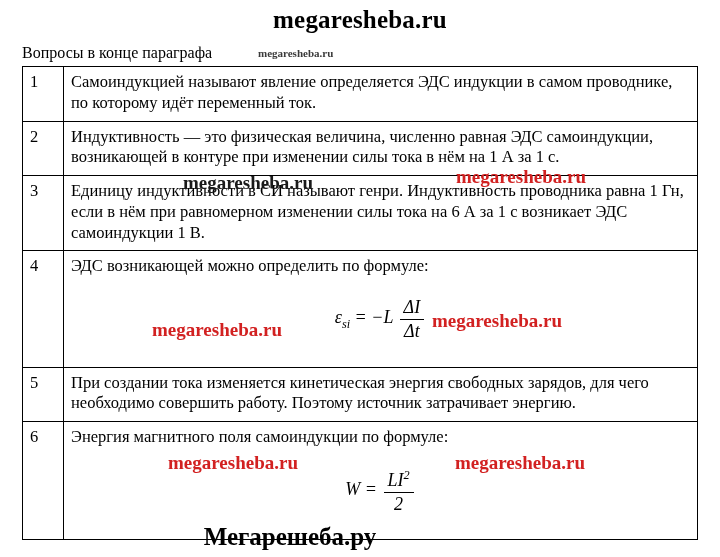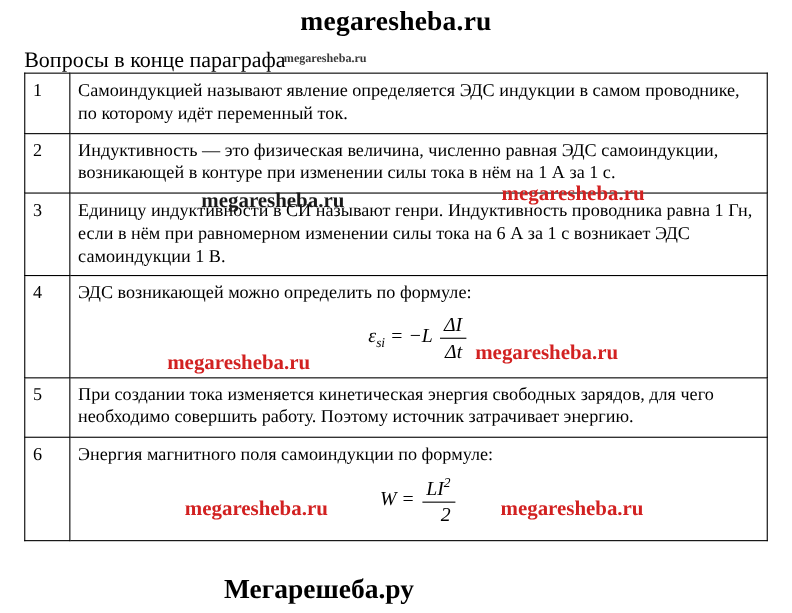--- a/index.html
+++ b/index.html
@@ -40,21 +40,21 @@
     text-align: center;
     font-family: "Liberation Serif", serif;
     font-weight: bold;
     font-size: 25px;
     color: #000000;
   }
   .section-title {
     position: absolute;
     top: 44px;
     left: 22px;
-    font-size: 20px;
+    font-size: 16px;
     font-family: "Liberation Serif", serif;
     color: #000000;
   }
   .title-watermark {
     position: absolute;
     top: 47px;
     left: 258px;
     font-size: 11px;
     font-weight: bold;
     color: #3a3a3a;
@@ -87,33 +87,32 @@
     font-style: italic;
     margin-top: 4px;
     margin-bottom: 2px;
     font-size: 18px;
     position: relative;
   }
   .frac {
     display: inline-block;
     vertical-align: middle;
     text-align: center;
-    margin: 4px 2px;
+    margin: 16px 2px;
   }
   .frac .nume {
     display: block;
     border-bottom: 1.3px solid #000;
     padding: 0 4px 1px 4px;
     line-height: 1.15;
   }
   .frac .deno {
     display: block;
     padding: 1px 4px 0 4px;
     line-height: 1.15;
-    text-align: right;
   }
   .var {
     font-style: italic;
   }
   .sub {
     font-size: 0.68em;
     vertical-align: sub;
   }
   .sup {
     font-size: 0.68em;

